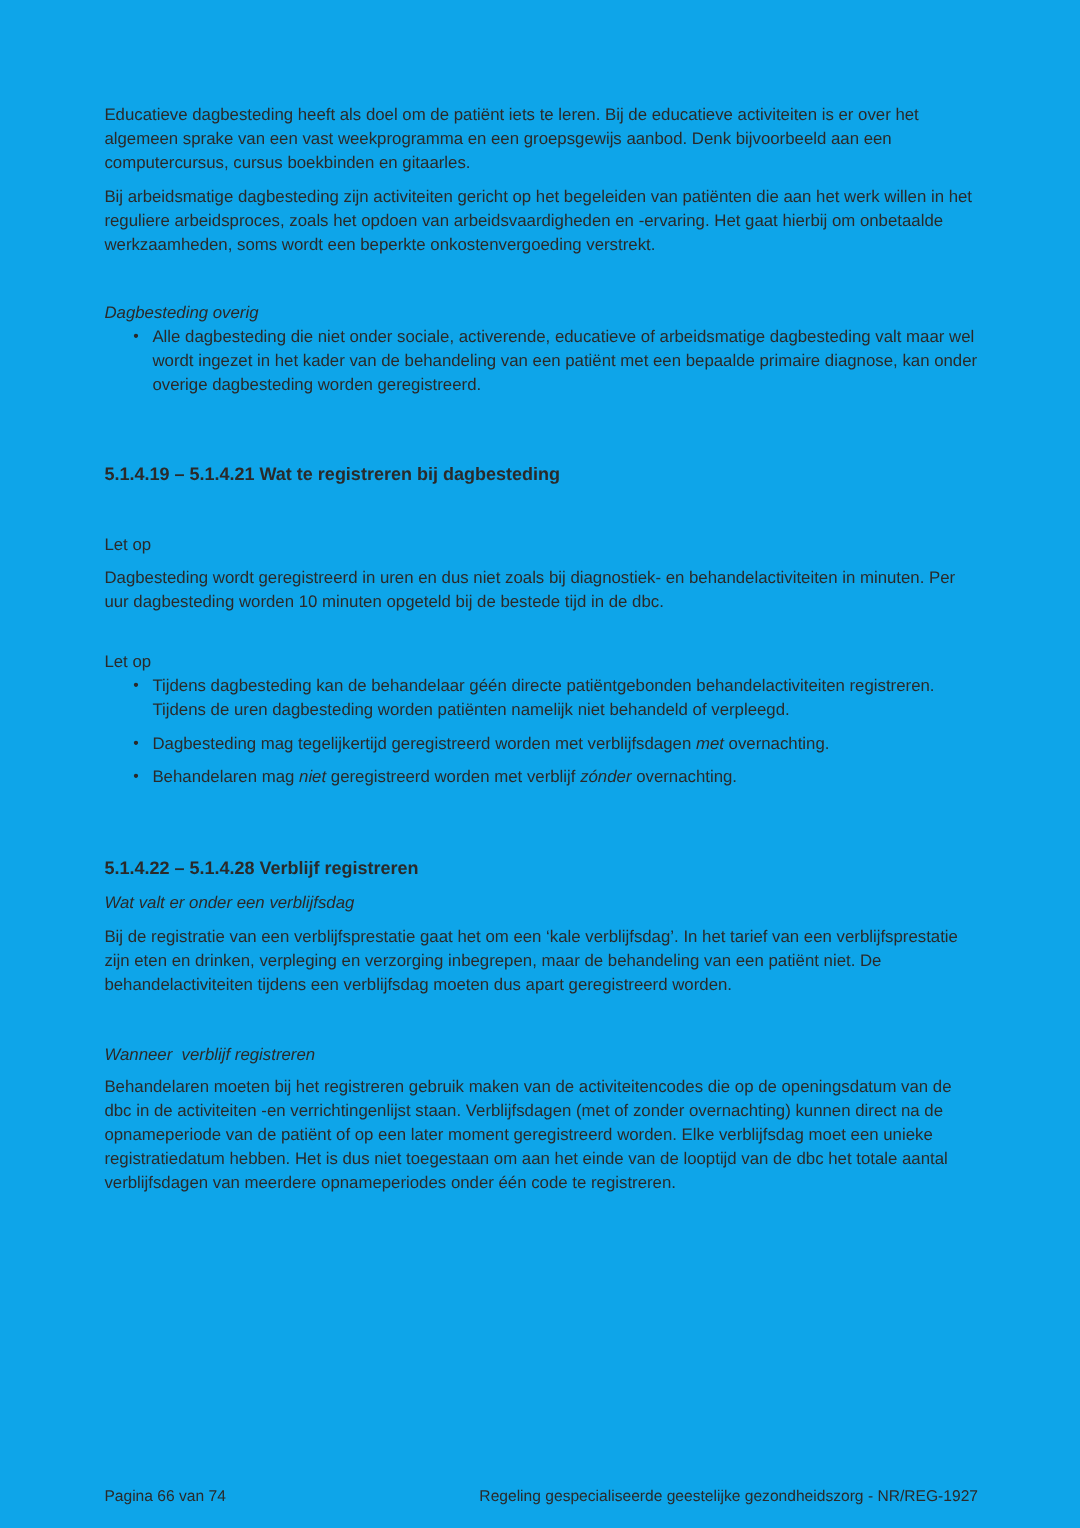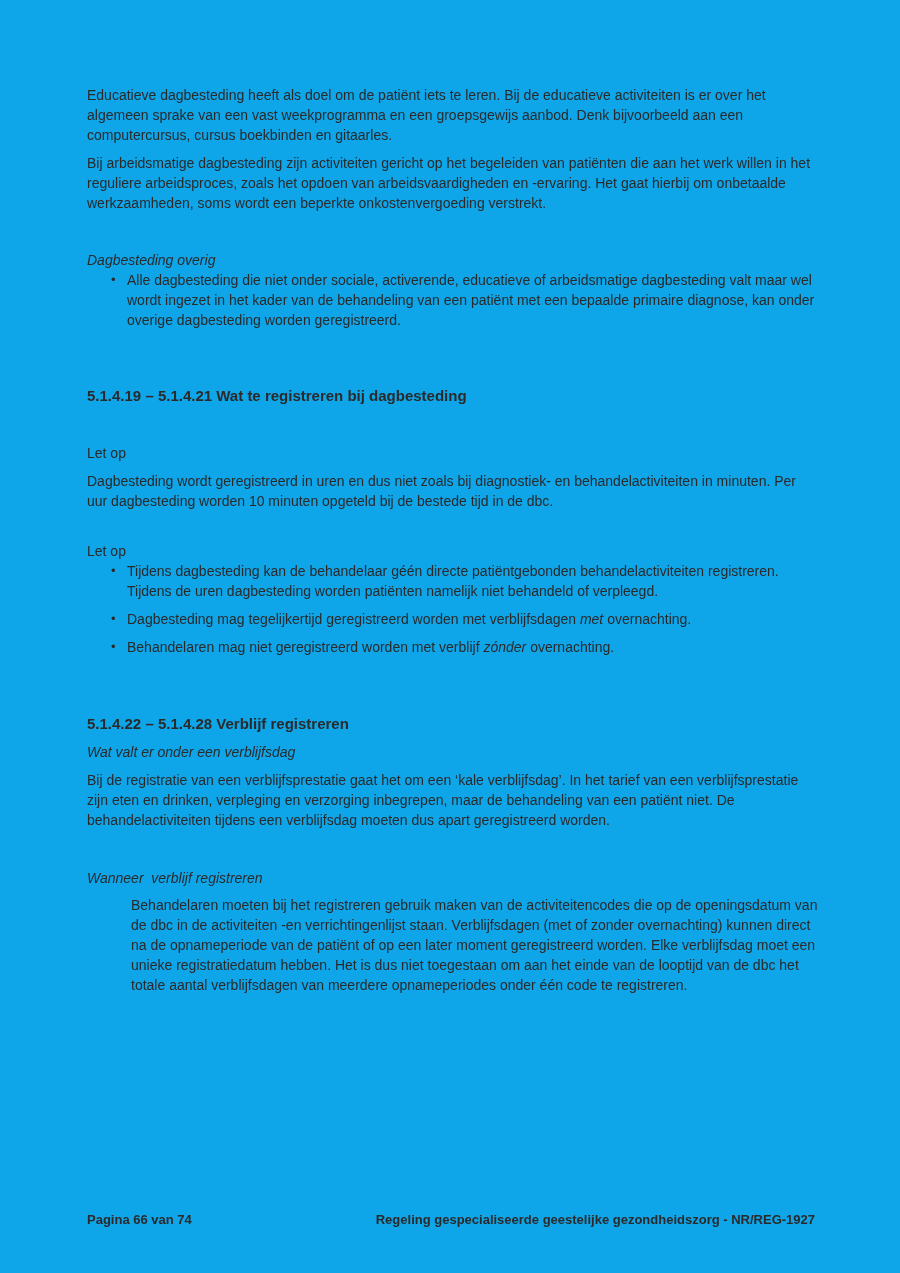--- a/index.html
+++ b/index.html
@@ -31,44 +31,43 @@
   .mt-sub1 { margin-top: 40px; }
   .mt-sub2 { margin-top: 37px; }
   .mt-bullets1 { margin-top: 9px; }
   .mt-h1 { margin-top: 55px; }
   .mt-letop1 { margin-top: 36px; }
   .mt-letop2 { margin-top: 30px; }
   .mt-bullets2 { margin-top: 7px; }
   .mt-h2 { margin-top: 56px; }
   .mt-sub3 { margin-top: 7px; }
   .mt-sub4 { margin-top: 38px; }
-  .mt-para-wanneer { margin-top: 7px; margin-left: 44px; }
+  .mt-para-wanneer { margin-top: 7px; }
 
   .bullets { list-style: none; padding: 0; margin: 0; }
   .bullet-item { display: flex; }
   .bullet-item + .bullet-item { margin-top: 8px; }
   .bullet-marker {
     flex: 0 0 40px;
     box-sizing: border-box;
     padding-left: 24px;
     font-size: 13px;
   }
   .bullet-text { flex: 1 1 auto; }
 
   .footer {
     position: absolute;
-    top: 1212px;
+    top: 1239px;
     left: 87px;
     right: 85px;
     display: flex;
     justify-content: space-between;
     font-size: 13px;
     line-height: 16px;
     color: #2a2a2a;
-    font-weight: bold;
   }
 </style>
 </head>
 <body>
 
 <div class="page">
   <div class="content">
 
     <p class="para">Educatieve dagbesteding heeft als doel om de patiënt iets te leren. Bij de educatieve activiteiten is er over het algemeen sprake van een vast weekprogramma en een groepsgewijs aanbod. Denk bijvoorbeeld aan een computercursus, cursus boekbinden en gitaarles.</p>
 
@@ -97,21 +96,21 @@
       <li class="bullet-item">
         <span class="bullet-marker">•</span>
         <span class="bullet-text"><span>Tijdens dagbesteding kan de behandelaar géén directe patiëntgebonden behandelactiviteiten registreren. Tijdens de uren dagbesteding worden patiënten namelijk niet behandeld of verpleegd.</span></span>
       </li>
       <li class="bullet-item">
         <span class="bullet-marker">•</span>
         <span class="bullet-text"><span>Dagbesteding mag tegelijkertijd geregistreerd worden met verblijfsdagen </span><span style="font-style: italic;">met</span><span> overnachting.</span></span>
       </li>
       <li class="bullet-item">
         <span class="bullet-marker">•</span>
-        <span class="bullet-text"><span>Behandelaren mag </span><span style=" text-align: right;">niet</span><span> geregistreerd worden met verblijf </span><span style="font-style: italic;">zónder</span><span> overnachting.</span></span>
+        <span class="bullet-text"><span>Behandelaren mag </span><span style="font-style: italic; text-align: right;">niet</span><span> geregistreerd worden met verblijf </span><span style="font-style: italic;">zónder</span><span> overnachting.</span></span>
       </li>
     </ul>
 
     <h2 class="section-heading mt-h2">5.1.4.22 – 5.1.4.28 Verblijf registreren</h2>
 
     <p class="subheading mt-sub3">Wat valt er onder een verblijfsdag</p>
 
     <p class="para mt-para-after-sub">Bij de registratie van een verblijfsprestatie gaat het om een ‘kale verblijfsdag’. In het tarief van een verblijfsprestatie zijn eten en drinken, verpleging en verzorging inbegrepen, maar de behandeling van een patiënt niet. De behandelactiviteiten tijdens een verblijfsdag moeten dus apart geregistreerd worden.</p>
 
     <p class="subheading mt-sub4">Wanneer  verblijf registreren</p>

